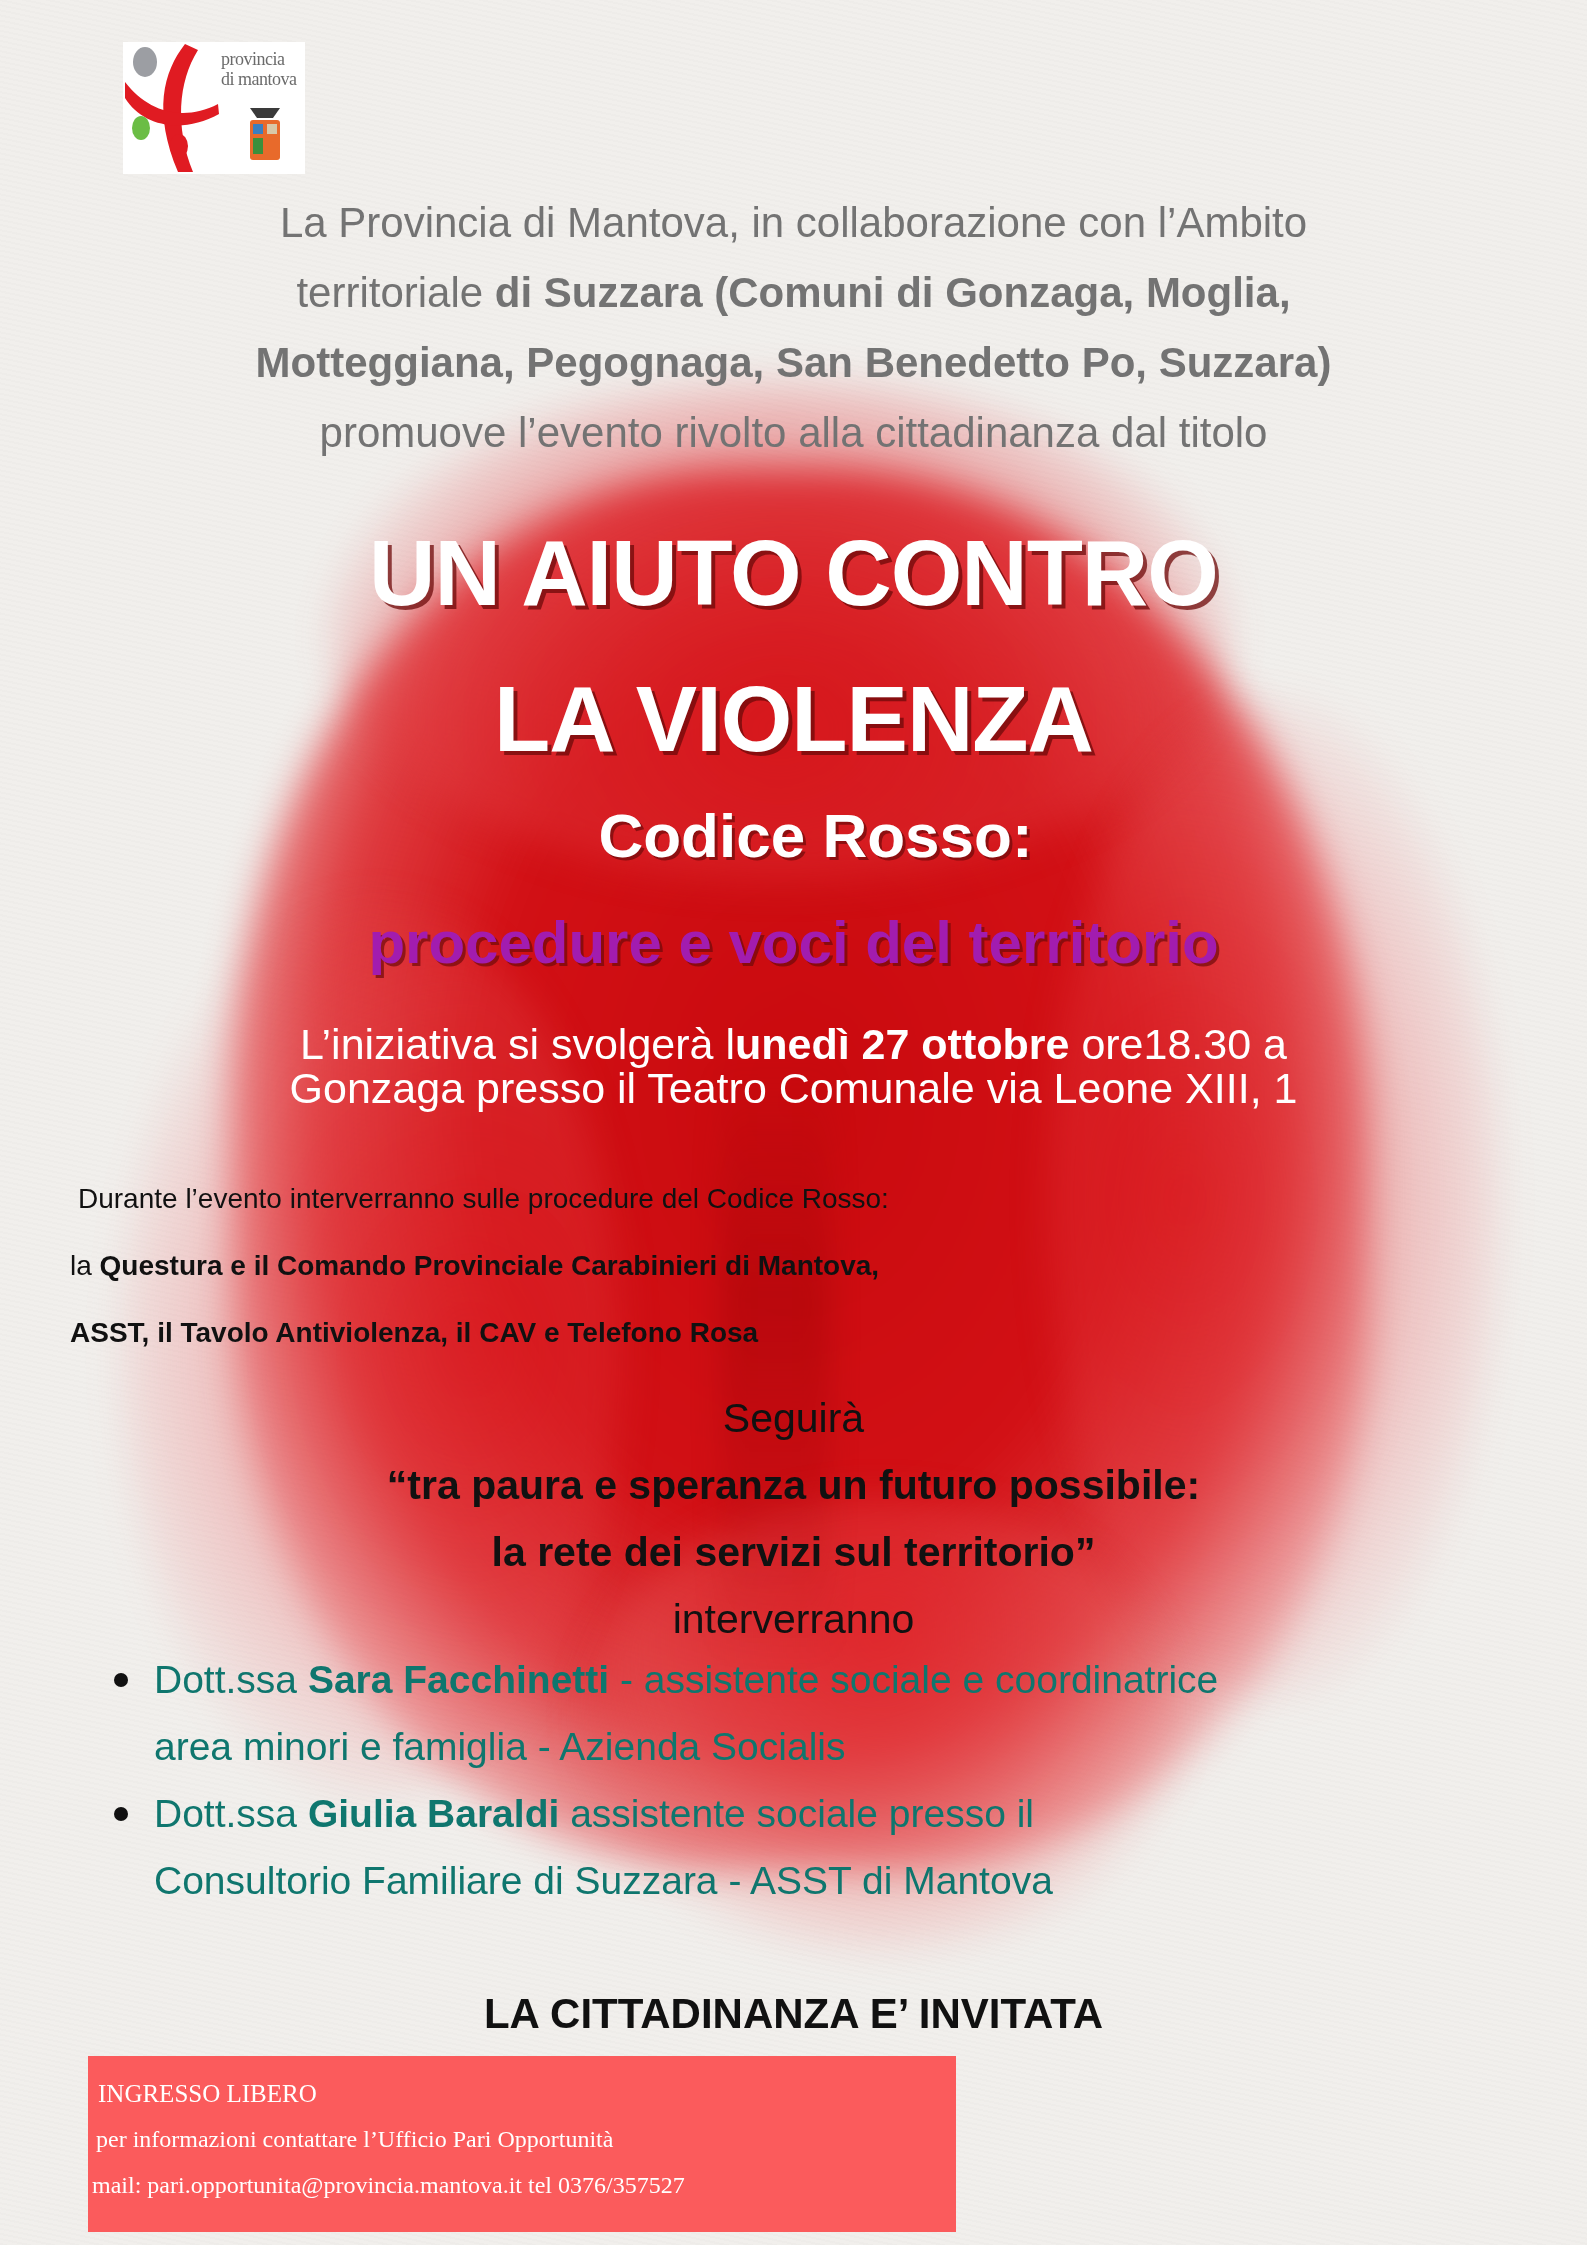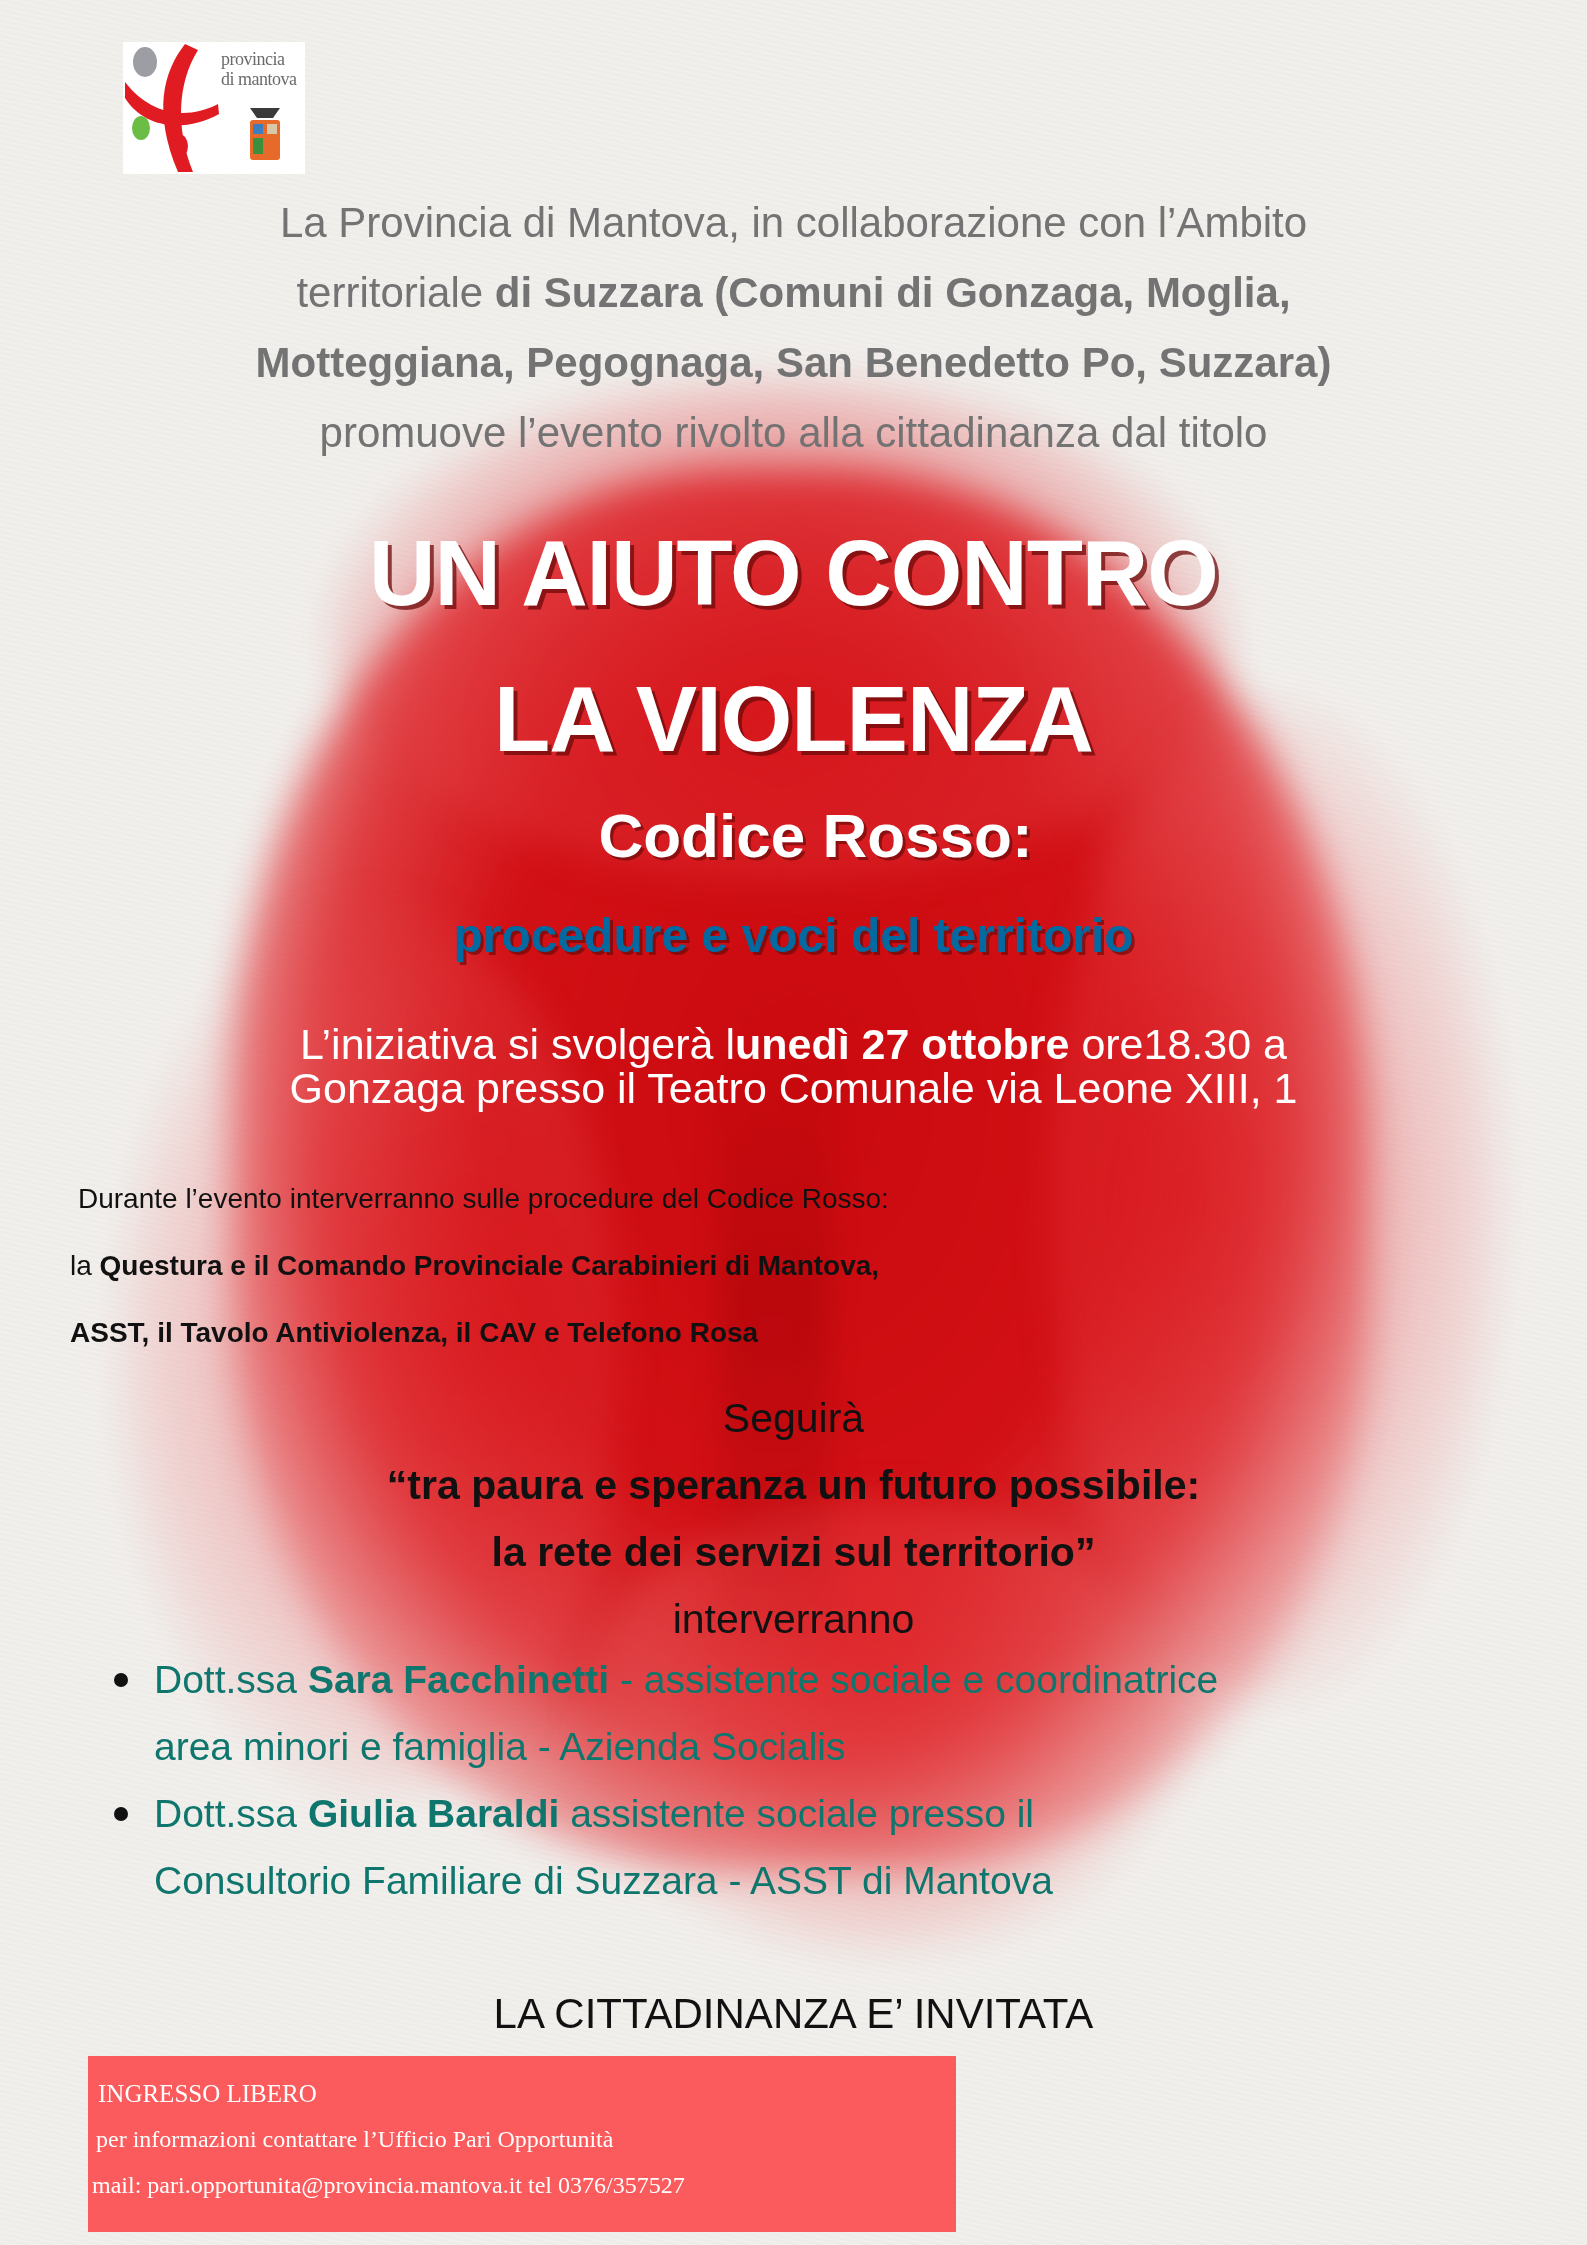--- a/index.html
+++ b/index.html
@@ -33,38 +33,38 @@
   .block { position: absolute; left: 0; width: 1587px; text-align: center; }
   .intro { color: #737373; font-size: 42px; line-height: 70px; top: 188px; }
   .intro b { font-weight: bold; }
 
   .title {
     color: #ffffff; font-weight: bold; font-size: 92px; line-height: 146px; top: 500px;
     text-shadow: 4px 4px 0 rgba(110,10,10,0.75);
     letter-spacing: -1px;
   }
   .subtitle1 { color: #fff; font-weight: bold; font-size: 62px; top: 800px; text-shadow: 3px 3px 0 rgba(110,10,10,0.7); margin-left: 22px; }
-  .subtitle2 { color: #0369a1; font-weight: bold; font-size: 48px; top: 908px; text-shadow: 3px 3px 0 rgba(110,10,10,0.7); }
+  .subtitle2 { color: #a21caf; font-weight: bold; font-size: 60px; top: 908px; text-shadow: 3px 3px 0 rgba(110,10,10,0.7); }
 
   .when { color: #ffffff; font-size: 43px; line-height: 44px; top: 1022px; }
   .when b { font-weight: bold; }
 
   .speakers { position: absolute; left: 70px; width: 1480px; color: #111; font-size: 28px; line-height: 67px; top: 1165px; }
   .speakers .l1 { padding-left: 8px; }
   .speakers b { font-weight: bold; }
 
   .follow { color: #111; font-size: 41px; top: 1385px; line-height: 67px; }
   .follow b { font-weight: bold; }
 
   .bullets { position: absolute; left: 110px; width: 1450px; top: 1646px; color: #0f766e; font-size: 39px; line-height: 67px; }
   .bullets .item { position: relative; padding-left: 44px; }
   .bullets .dot { position: absolute; left: 4px; top: 27px; width: 14px; height: 14px; border-radius: 50%; background: #111; }
   .bullets b { font-weight: bold; }
 
-  .invite { color: #111; font-weight: normal; font-size: 42px; top: 1990px; }
+  .invite { color: #111; font-weight: bold; font-size: 42px; top: 1990px; }
 
   .infobox {
     position: absolute; left: 88px; top: 2056px; width: 868px; height: 176px;
     background: #fb5b5c; color: #ffffff; font-family: "Liberation Serif", serif;
   }
   .infobox .r1 { position: absolute; left: 10px; top: 24px; font-size: 25px; }
   .infobox .r2 { position: absolute; left: 8px; top: 70px; font-size: 24px; }
   .infobox .r3 { position: absolute; left: 4px; top: 116px; font-size: 24px; }
 </style>
 </head>

